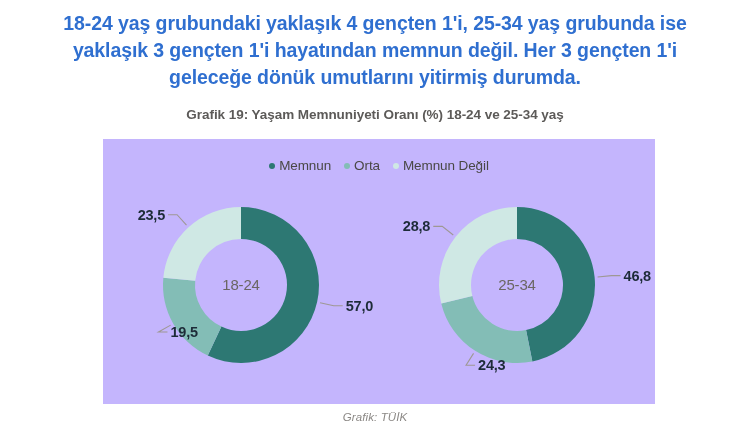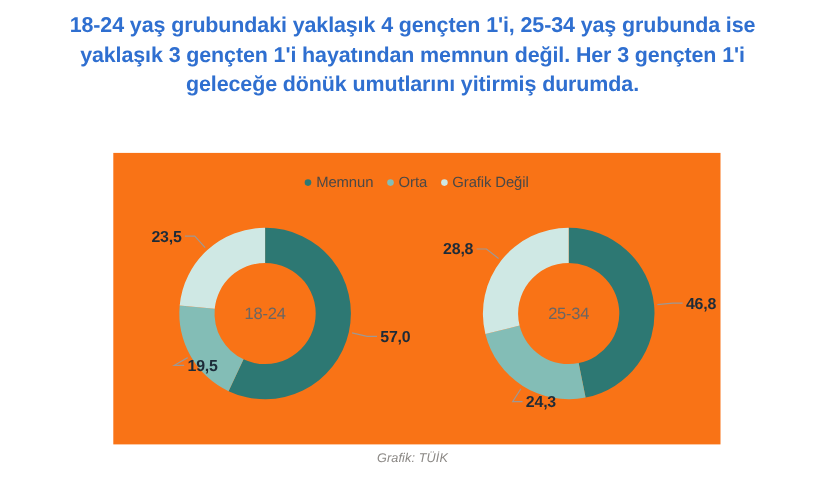--- a/index.html
+++ b/index.html
@@ -47,21 +47,21 @@
     letter-spacing: -0.05px;
   }
 
   
   .chart-panel {
     position: absolute;
     left: 103px;
     top: 139px;
     width: 552px;
     height: 265px;
-    background: #f97316;
+    background: #c4b5fd;
   }
 
   
   .legend {
     position: absolute;
     left: 0;
     top: 19px;
     width: 552px;
     display: flex;
     justify-content: center;
@@ -134,35 +134,36 @@
     letter-spacing: 0.1px;
   }
 </style>
 </head>
 <body>
 
 <div class="page">
 
   <div class="headline">18-24 yaş grubundaki yaklaşık 4 gençten 1'i, 25-34 yaş grubunda ise yaklaşık 3 gençten 1'i hayatından memnun değil. Her 3 gençten 1'i geleceğe dönük umutlarını yitirmiş durumda.</div>
 
+  <div class="chart-title">Grafik 19: Yaşam Memnuniyeti Oranı (%) 18-24 ve 25-34 yaş</div>
 
   <div class="chart-panel">
 
     <div class="legend">
       <div class="legend-item">
         <span class="legend-dot" style="background: rgb(45, 120, 115);"></span>
         <span class="legend-label">Memnun</span>
       </div>
       <div class="legend-item">
         <span class="legend-dot" style="background: rgb(131, 189, 182);"></span>
         <span class="legend-label">Orta</span>
       </div>
       <div class="legend-item">
         <span class="legend-dot" style="background: rgb(207, 232, 228);"></span>
-        <span class="legend-label">Grafik Değil</span>
+        <span class="legend-label">Memnun Değil</span>
       </div>
     </div>
 
     <div class="donuts">
       <svg class="donut-svg first" width="272" height="210" viewBox="0 0 272 210">
           <path d="M 136 20 A 78 78 0 1 1 102.78921525792435 168.57651009234954 L 116.41415258800667 139.6220444134369 A 46 46 0 1 0 136 52 Z" fill="#2d7873"></path>
           <path d="M 102.78921525792435 168.57651009234954 A 78 78 0 0 1 58.34616676095975 90.65955156115594 L 90.2041496282583 93.67101758734837 A 46 46 0 0 0 116.41415258800667 139.6220444134369 Z" fill="#83bdb6"></path>
           <path d="M 58.34616676095975 90.65955156115594 A 78 78 0 0 1 135.99999999999997 20 L 136 52 A 46 46 0 0 0 90.2041496282583 93.67101758734837 Z" fill="#cfe8e4"></path>
           <text x="136" y="103" text-anchor="middle" class="center-label">18-24</text>
           <path d="M 215.04925771703853 115.66960255311994 L 228.712092384181 118.72360793267154 L 237.712092384181 118.72360793267154" class="leader"></path>

